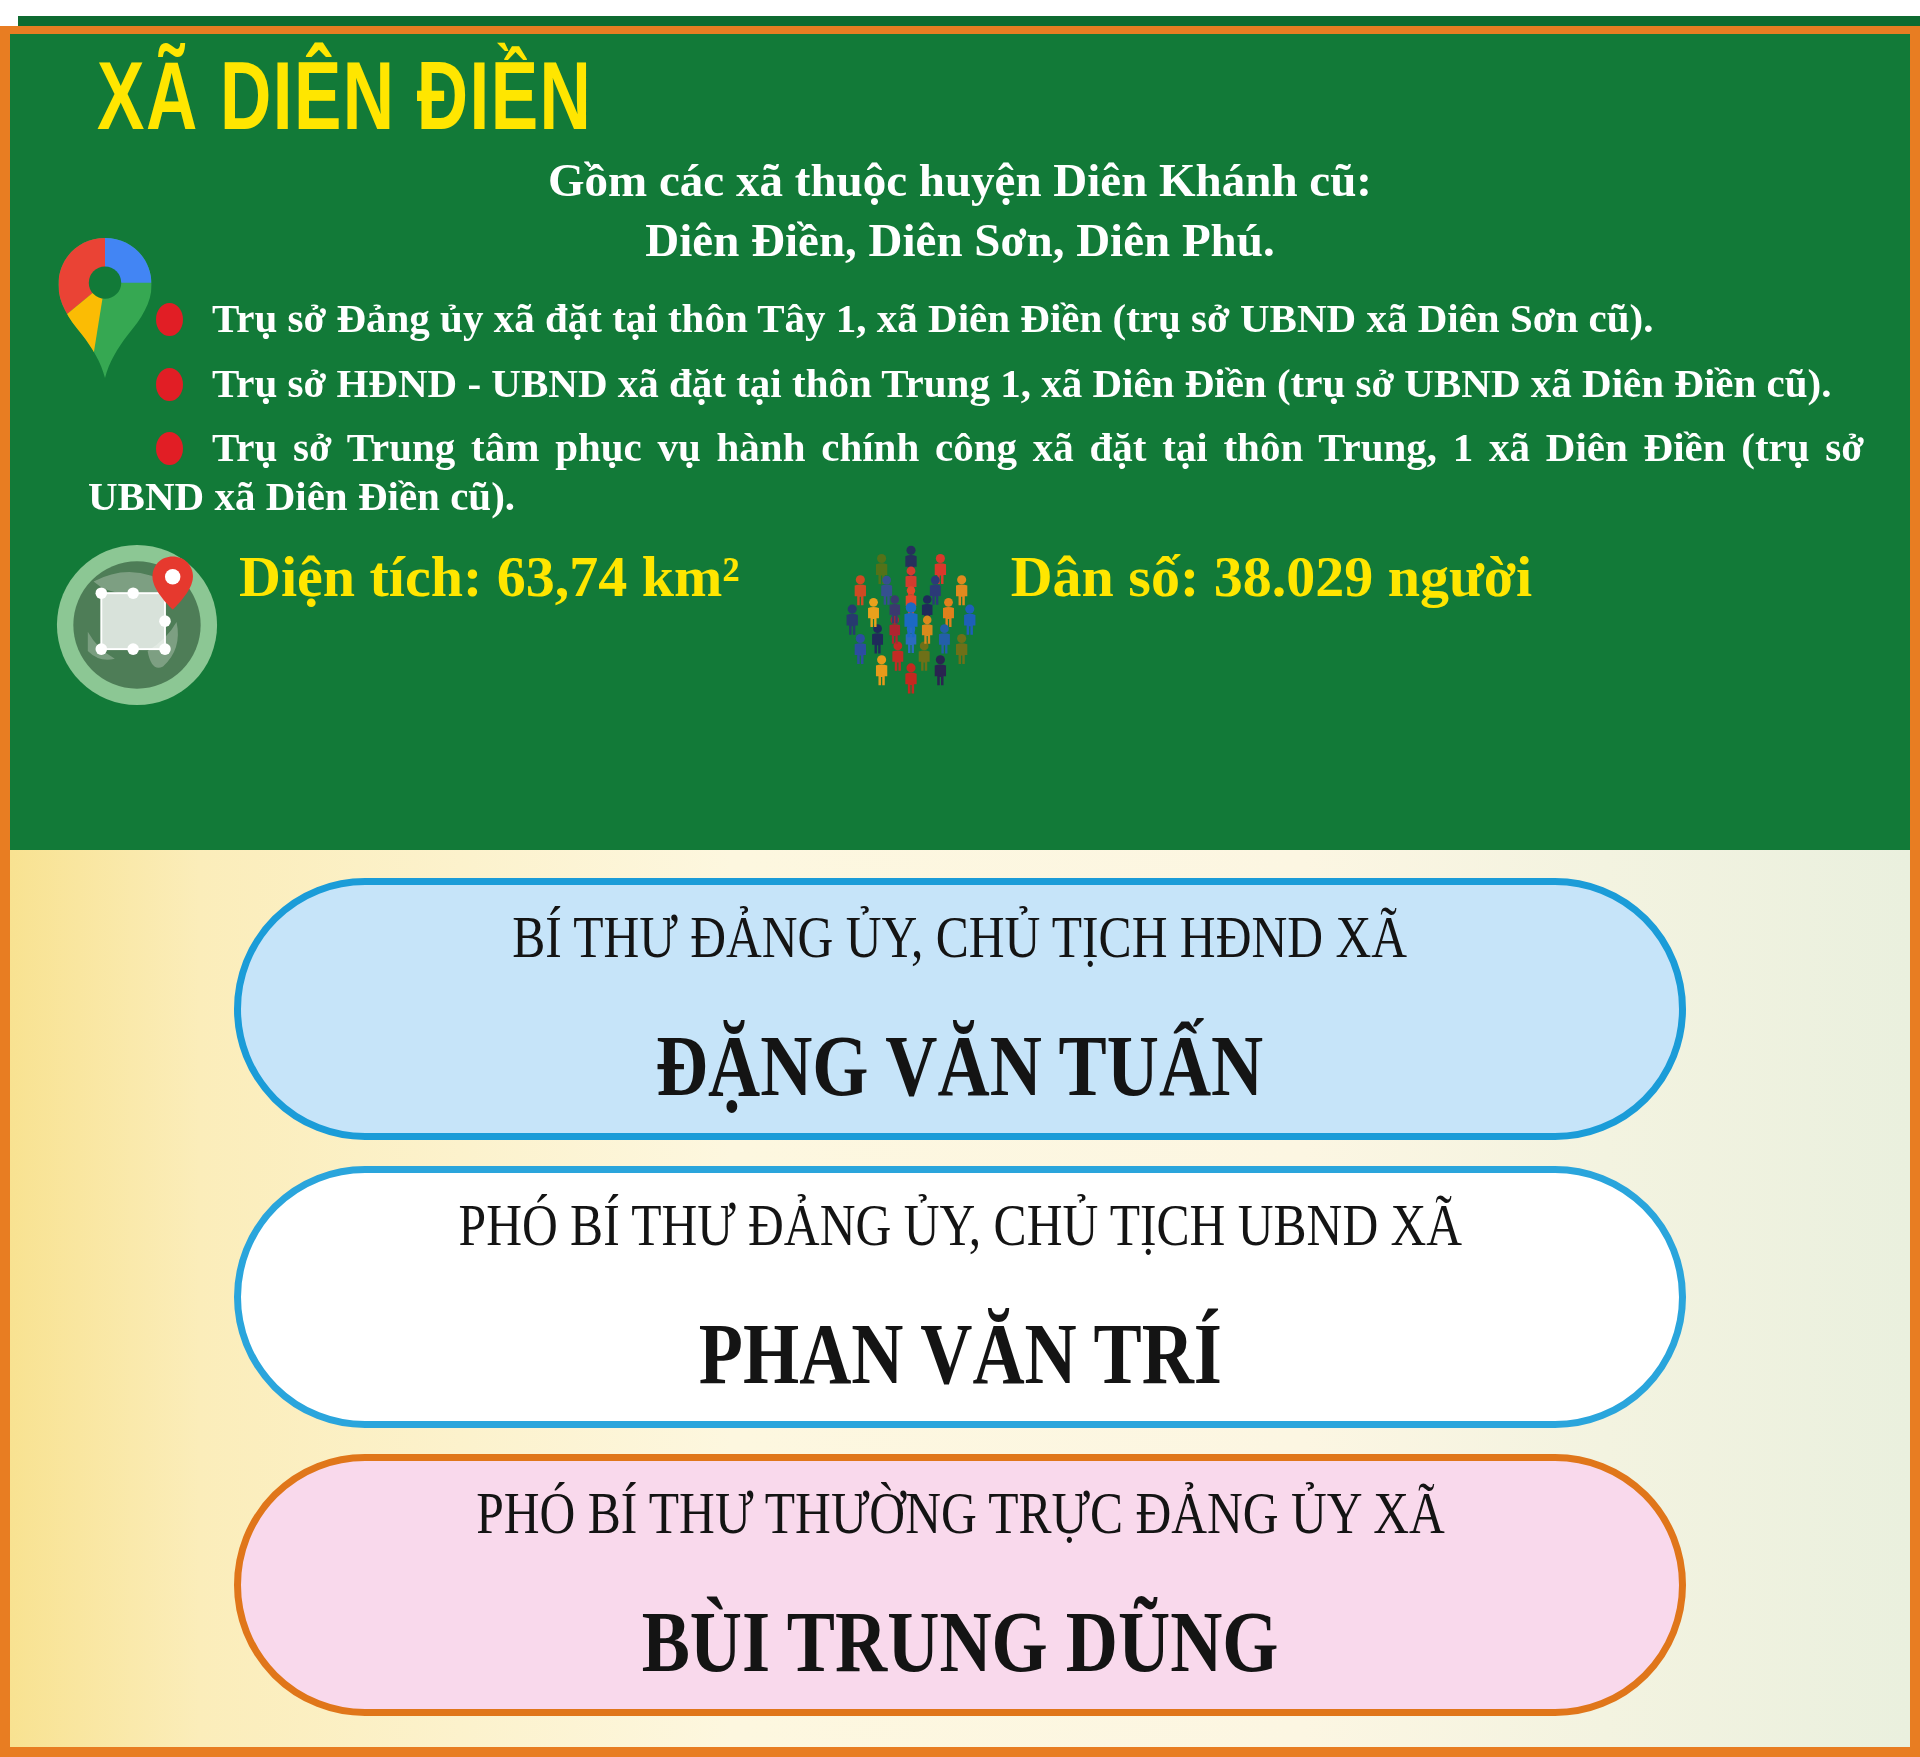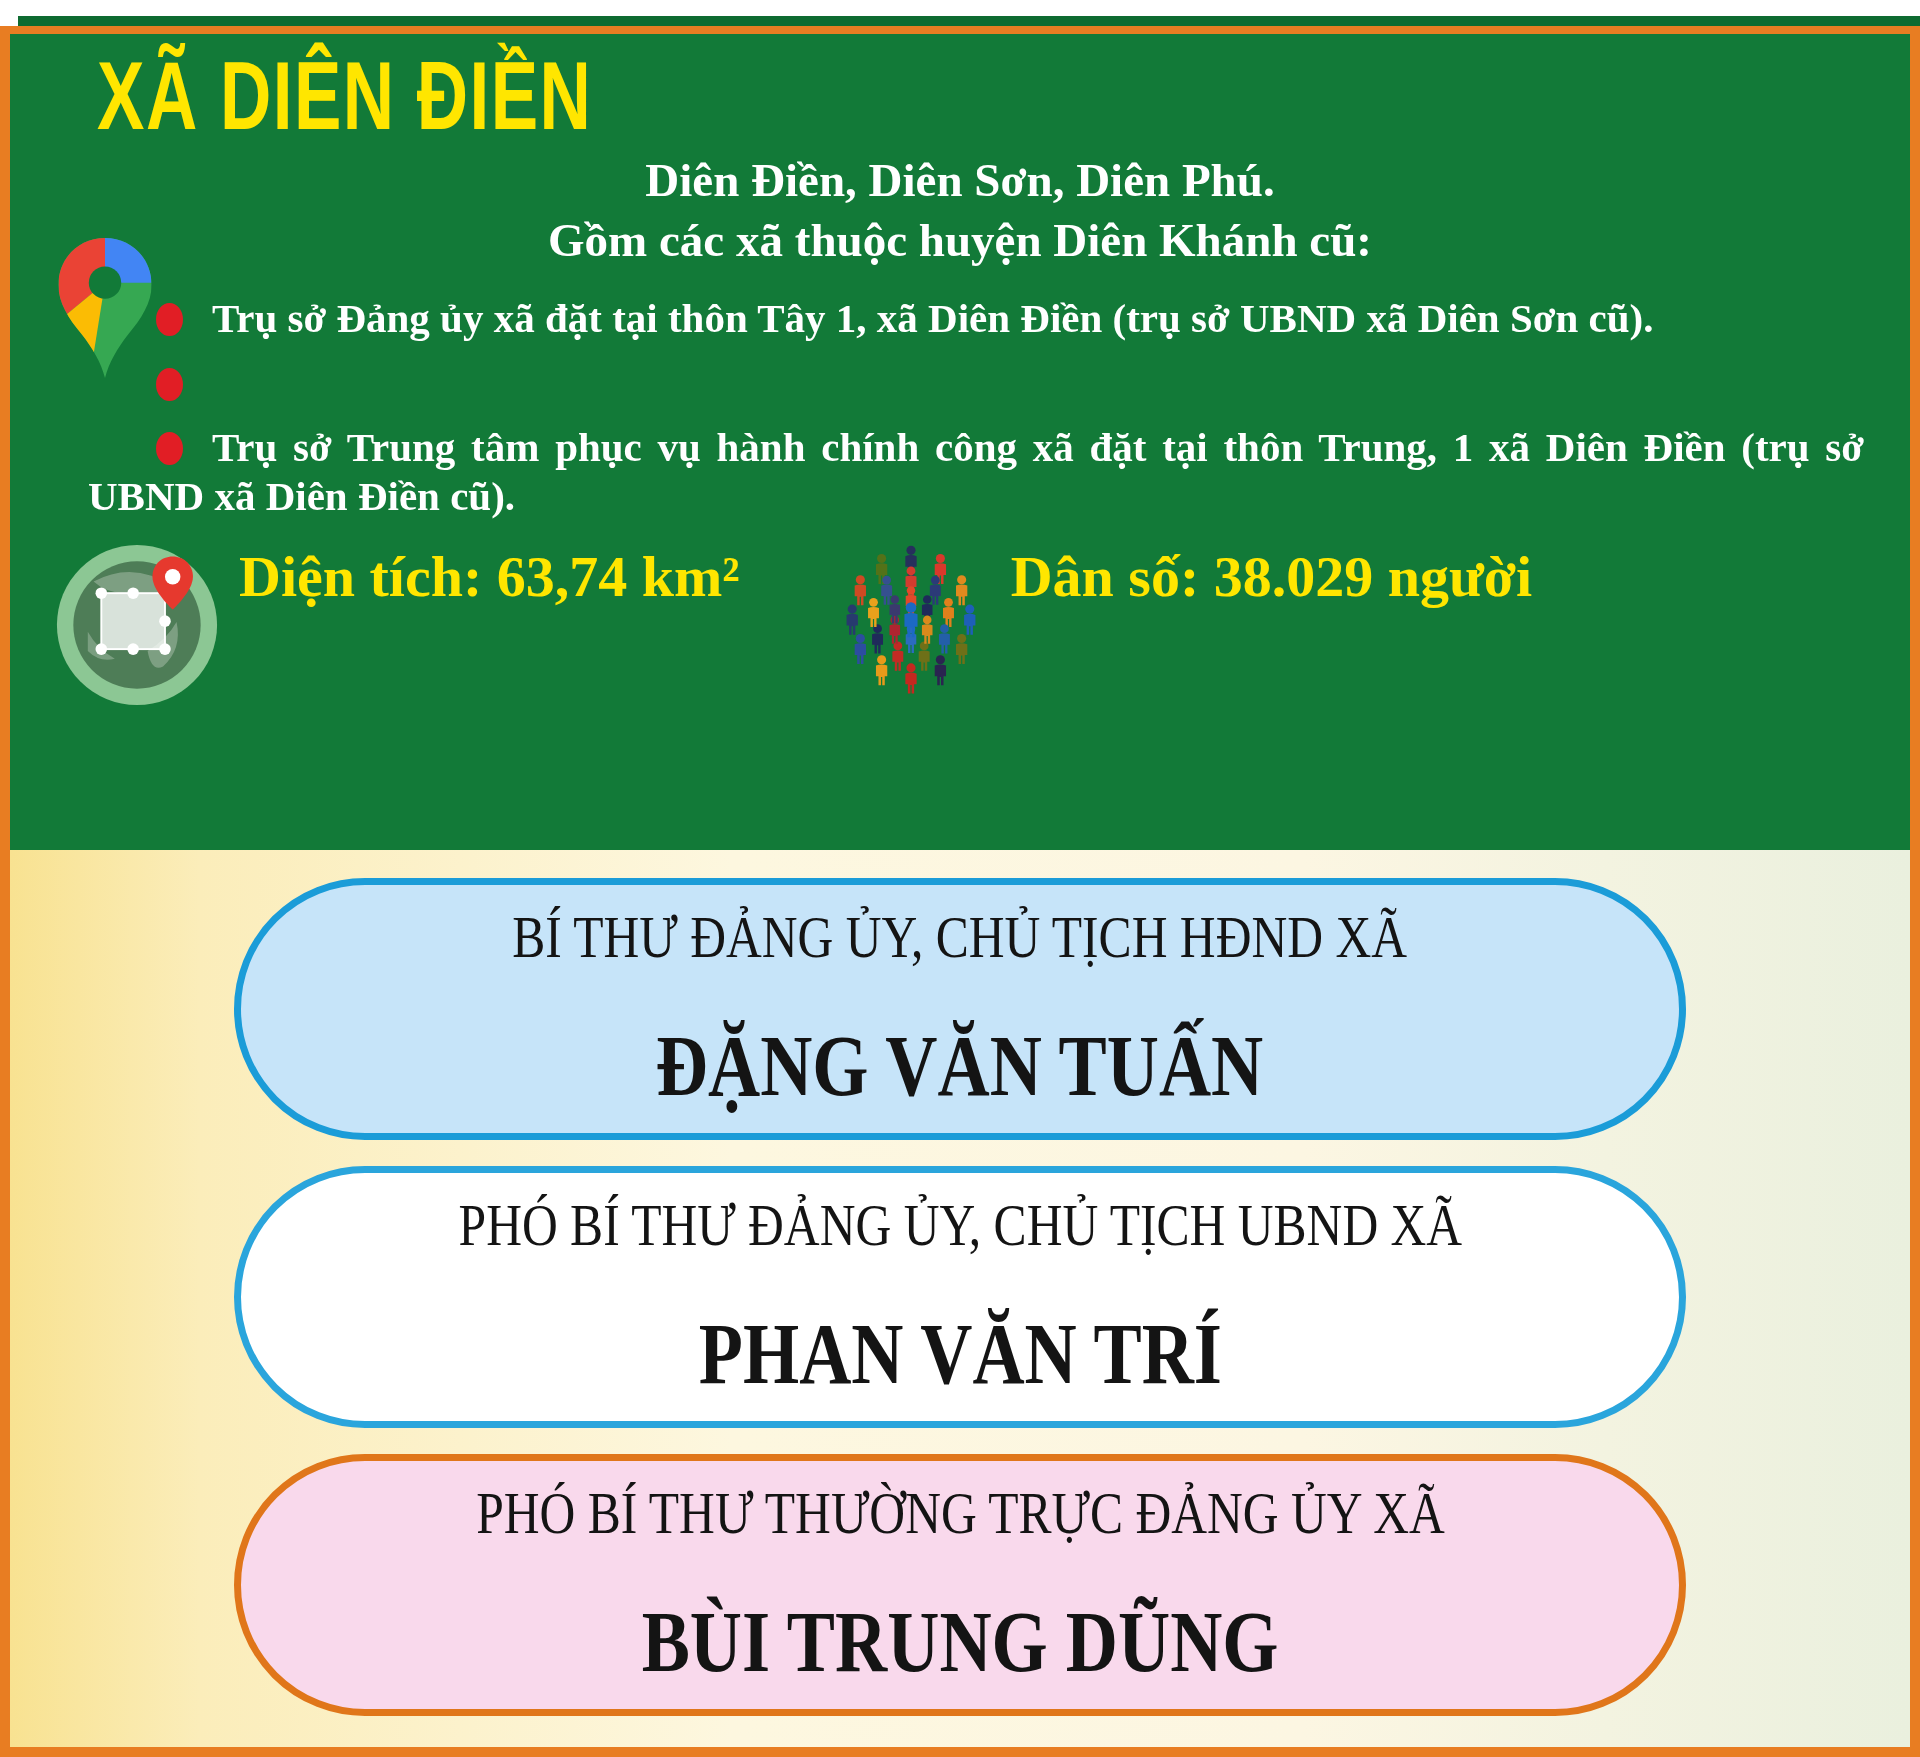--- a/index.html
+++ b/index.html
@@ -81,42 +81,42 @@
 
 <div class="accent-bar"></div>
 
 <div class="frame">
 
   <div class="green-panel">
 
     <h1 class="title"><span>XÃ DIÊN ĐIỀN</span></h1>
 
     <div class="subtitle">
+      <div>Gồm các xã thuộc huyện Diên Khánh cũ:</div>
       <div>Diên Điền, Diên Sơn, Diên Phú.</div>
-      <div>Gồm các xã thuộc huyện Diên Khánh cũ:</div>
     </div>
 
     <svg class="map-pin" viewBox="0 0 104 148">
       <defs>
         <clipPath id="pinclip">
           <path d="M52,4 C26,4 6,24 6,50 C6,68 16,83 29,99 C40,113 48,127 52,142 C56,127 64,113 75,99 C88,83 98,68 98,50 C98,24 78,4 52,4 Z"></path>
         </clipPath>
       </defs>
       <g clip-path="url(#pinclip)">
         <rect x="0" y="0" width="104" height="148" fill="#36a852"></rect>
         <polygon points="52,48 6,86 6,4 52,4" fill="#ea4335"></polygon>
         <polygon points="52,48 52,4 98,4 98,48" fill="#4285f4"></polygon>
         <polygon points="52,48 6,86 6,112 40,123" fill="#fbbc04"></polygon>
         <circle cx="52" cy="48" r="16" fill="#127a38"></circle>
       </g>
     </svg>
 
     <div class="bullets">
       <p><span class="dot"></span><span>Trụ sở Đảng ủy xã đặt tại thôn Tây 1, xã Diên Điền (trụ sở UBND xã Diên Sơn cũ).</span></p>
-      <p><span class="dot"></span></p>
+      <p><span class="dot"></span><span>Trụ sở HĐND - UBND xã đặt tại thôn Trung 1, xã Diên Điền (trụ sở UBND xã Diên Điền cũ).</span></p>
       <p><span class="dot"></span><span>Trụ sở Trung tâm phục vụ hành chính công xã đặt tại thôn Trung, 1 xã Diên Điền (trụ sở UBND xã Diên Điền cũ).</span></p>
     </div>
 
     <div class="stats">
 
       <svg class="area-icon" viewBox="0 0 170 170">
         <circle cx="85" cy="85" r="83" fill="#8cc794"></circle>
         <circle cx="85" cy="85" r="66" fill="#4e7d57"></circle>
         <path d="M40,40 Q70,24 100,34 Q120,42 128,54 Q100,50 80,52 Q55,54 40,40 Z" fill="#83a387" opacity="0.9"></path>
         <path d="M96,112 Q116,100 126,82 Q132,110 112,128 Q100,134 96,112 Z" fill="#83a387" opacity="0.9"></path>

